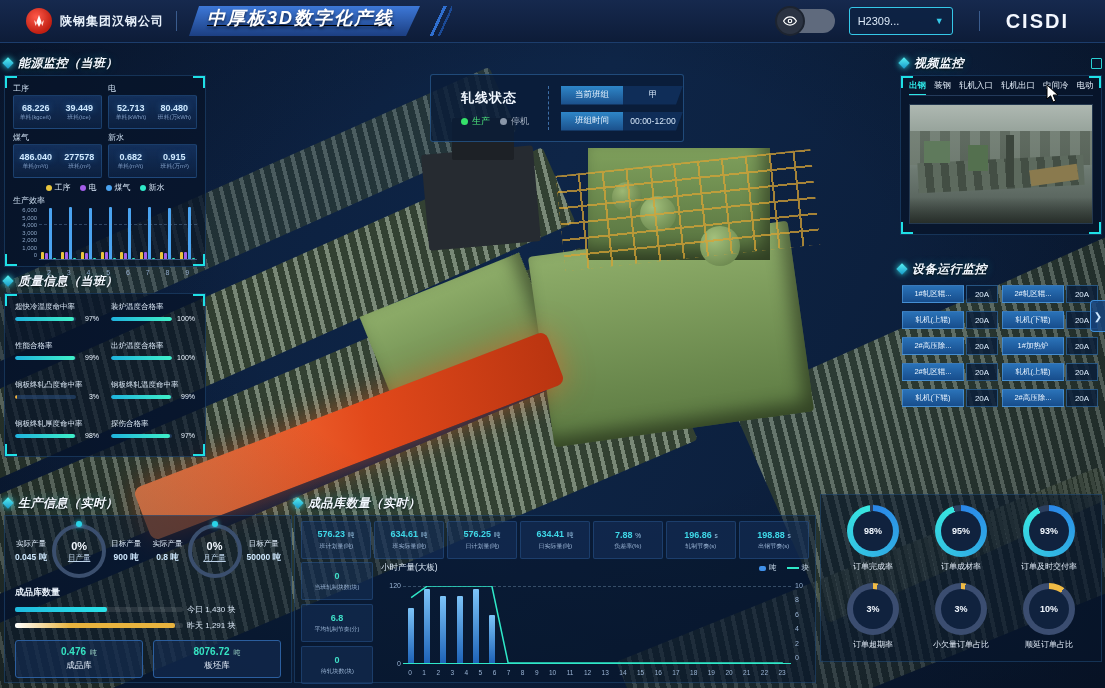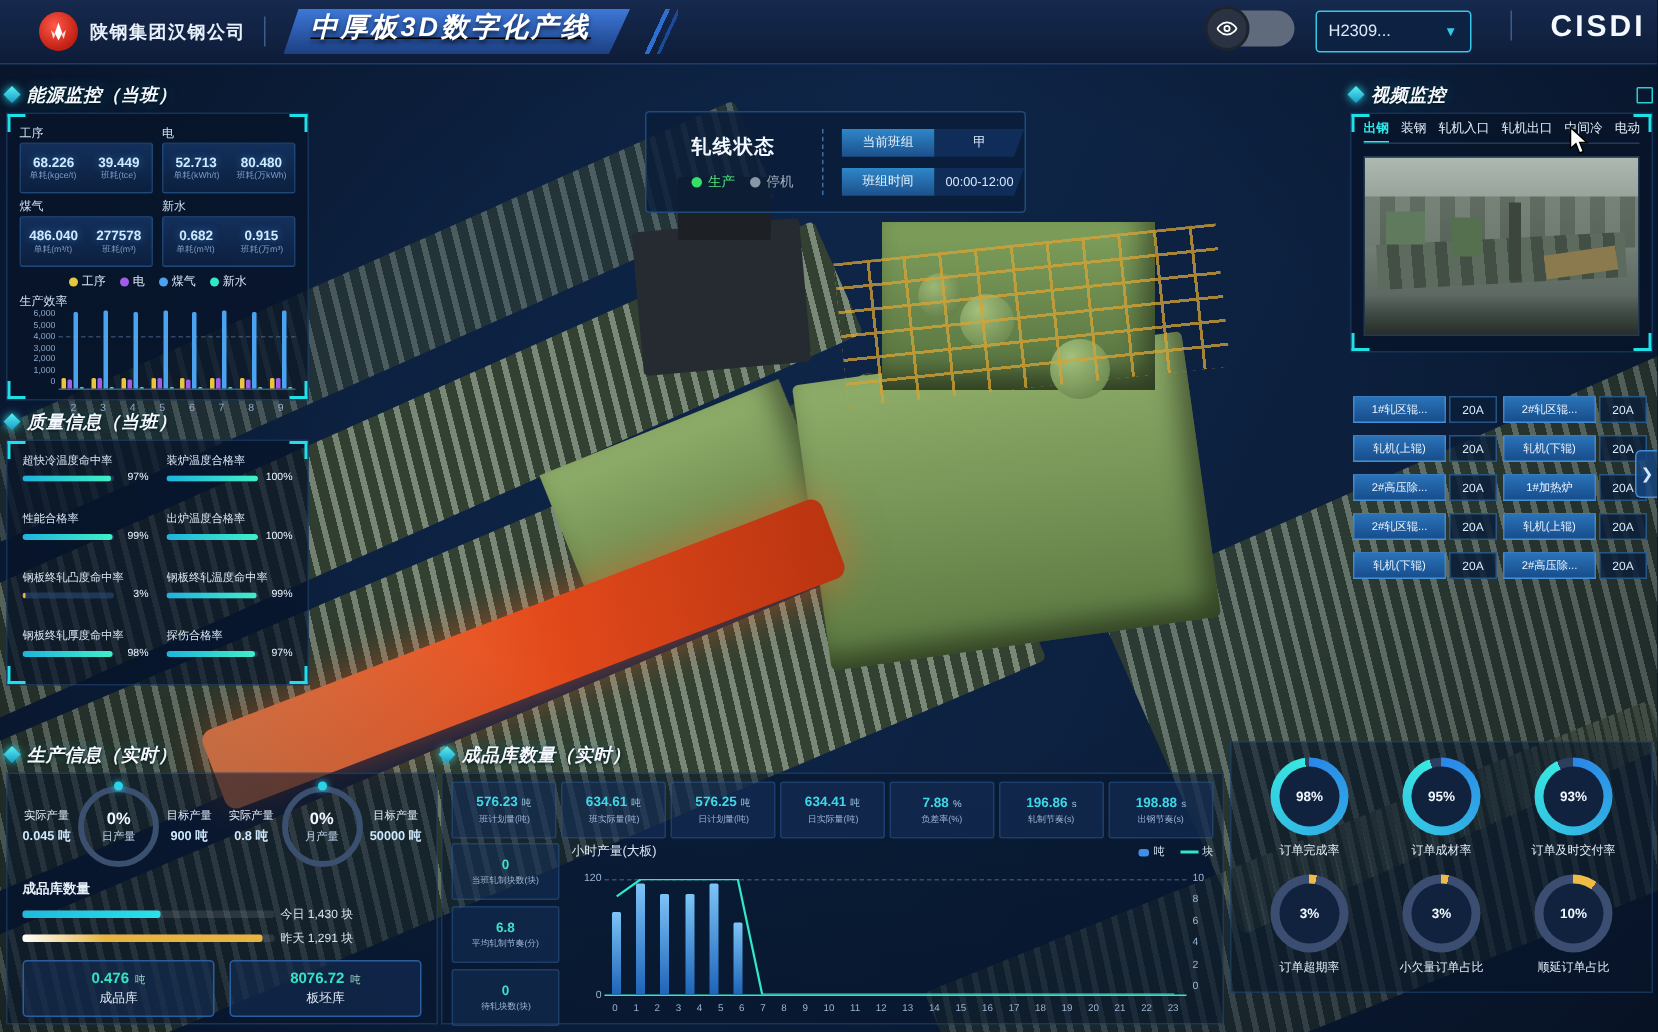--- a/index.html
+++ b/index.html
@@ -38,21 +38,21 @@
   .logo-mark svg{display:block;}
   .company{color:#e8f1fb;font-size:12px;font-weight:bold;margin-left:8px;letter-spacing:1px;}
   .hdr-div{width:1px;height:20px;background:#3a5c8e;margin:0 12px;}
   .title-plate{position:relative;height:30px;padding:0 26px 0 18px;display:flex;
     background:linear-gradient(180deg,#3d78d8,#1c3f82);clip-path:polygon(10px 0,100% 0,calc(100% - 14px) 100%,0 100%);
     box-shadow:0 0 12px rgba(40,110,220,.5);text-decoration:underline;}
   .title-plate span{color:#fff;font-size:18px;font-weight:bold;font-style:italic;letter-spacing:2px;text-shadow:0 2px 3px rgba(0,0,0,.6);}
   .slashes{width:26px;height:30px;margin-left:6px;background:
     linear-gradient(115deg,transparent 44%,#2f6fd0 44%,#2f6fd0 52%,transparent 52%),
     linear-gradient(115deg,transparent 64%,#1b4a96 64%,#1b4a96 70%,transparent 70%);}
-  #topbar .right{margin-left:auto;display:flex;gap:14px;padding-right:8px;}
+  #topbar .right{margin-left:auto;display:flex;align-items:center;gap:14px;padding-right:36px;}
   .toggle{width:58px;height:24px;border-radius:12px;background:#5f6a7d;display:flex;align-items:center;cursor:pointer;}
   .toggle .eye{width:26px;height:26px;border-radius:50%;background:#2b3342;border:2px solid #1d2430;display:flex;align-items:center;justify-content:center;margin-left:-2px;}
   .select{min-width:86px;height:26px;border:1px solid #35c8e8;border-radius:3px;background:rgba(12,34,66,.8);
     display:flex;align-items:center;justify-content:space-between;padding:0 8px;cursor:pointer;}
   .select .val{color:#dce9f8;font-size:11px;}
   .select .arr{color:#35c8e8;font-size:9px;}
   .brand{color:#f4f8ff;font-size:20px;font-weight:bold;letter-spacing:2px;}
   
   #energy{left:4px;top:54px;width:202px;height:214px;}
   #energy .body{position:relative;width:100%;height:192px;padding:6px 8px;box-sizing:border-box;}
@@ -116,21 +116,21 @@
   #production{left:4px;top:494px;width:288px;height:190px;}
   #production .body{width:100%;height:168px;padding:8px 10px;box-sizing:border-box;}
   .pr-groups{display:flex;justify-content:space-between;}
   .pr-group{display:flex;align-items:center;gap:5px;}
   .pr-stat{display:flex;flex-direction:column;align-items:center;}
   .pr-stat .lbl{color:#d9e6f4;font-size:7.5px;}
   .pr-stat .val{color:#cfe9ff;font-size:8.5px;font-weight:bold;margin-top:3px;}
   .p-donut{position:relative;width:54px;height:54px;border:4px solid #3b4f6e;border-radius:50%;box-sizing:border-box;display:flex;flex-direction:column;align-items:center;justify-content:center;}
   .p-donut .mark{position:absolute;top:-7px;left:50%;margin-left:-3px;width:6px;height:6px;border-radius:50%;background:#2ad4e8;box-shadow:0 0 5px #2ad4e8;}
   .p-donut .pv{color:#f2f8ff;font-size:11px;font-weight:bold;}
-  .p-donut .pl{color:#bcd2e8;font-size:7.5px;margin-top:1px;}
+  .p-donut .pl{color:#bcd2e8;font-size:7.5px;margin-top:1px;text-decoration:underline;}
   .stock-title{color:#e6eef8;font-size:9px;font-weight:bold;margin:8px 0 4px;}
   .stock-row{display:flex;align-items:center;gap:4px;margin:5px 0;}
   .stock-track{position:relative;width:168px;height:5px;background:rgba(255,255,255,.10);border-radius:2px;}
   .stock-fill{position:absolute;left:0;top:0;bottom:0;border-radius:2px;}
   .stock-text{color:#d7e4f2;font-size:8px;white-space:nowrap;}
   .pr-boxes{display:flex;gap:10px;margin-top:9px;}
   .pr-box{flex:1;height:36px;background:rgba(20,45,85,.6);border:1px solid #2b5e9e;border-radius:3px;display:flex;flex-direction:column;align-items:center;justify-content:center;}
   .pr-box .bv{color:#35e3c2;font-size:10px;font-weight:bold;}
   .pr-box .bv .unit{font-size:7px;color:#9fd8c8;margin-left:2px;font-weight:normal;}
   .pr-box .bl{color:#e2ecf8;font-size:8.5px;margin-top:2px;}
@@ -516,20 +516,24 @@
         <div style="left:14px;top:36px;width:26px;height:22px;background:#5f7a5c;"></div>
         <div style="left:58px;top:40px;width:20px;height:26px;background:#54704f;"></div>
         <div style="left:96px;top:30px;width:8px;height:52px;background:#3c463d;"></div>
         <div style="left:120px;top:62px;width:48px;height:16px;background:#8a7a4e;transform:rotate(-8deg);"></div>
         <div style="left:0;bottom:0;width:182px;height:26px;background:linear-gradient(180deg,rgba(40,48,44,0),rgba(30,36,32,.8));"></div>
       </div>
     </div>
   </div>
 
   <div id="devices" class="panel">
+    <div class="p-title">
+      <span class="diamond"></span>
+      <span class="t">设备运行监控</span>
+    </div>
     <div class="body" id="devices-body">
         <div class="dev">
     <span class="dn">1#轧区辊...</span>
     <span class="dv">20A</span>
   </div>
         <div class="dev">
     <span class="dn">2#轧区辊...</span>
     <span class="dv">20A</span>
   </div>
         <div class="dev">

